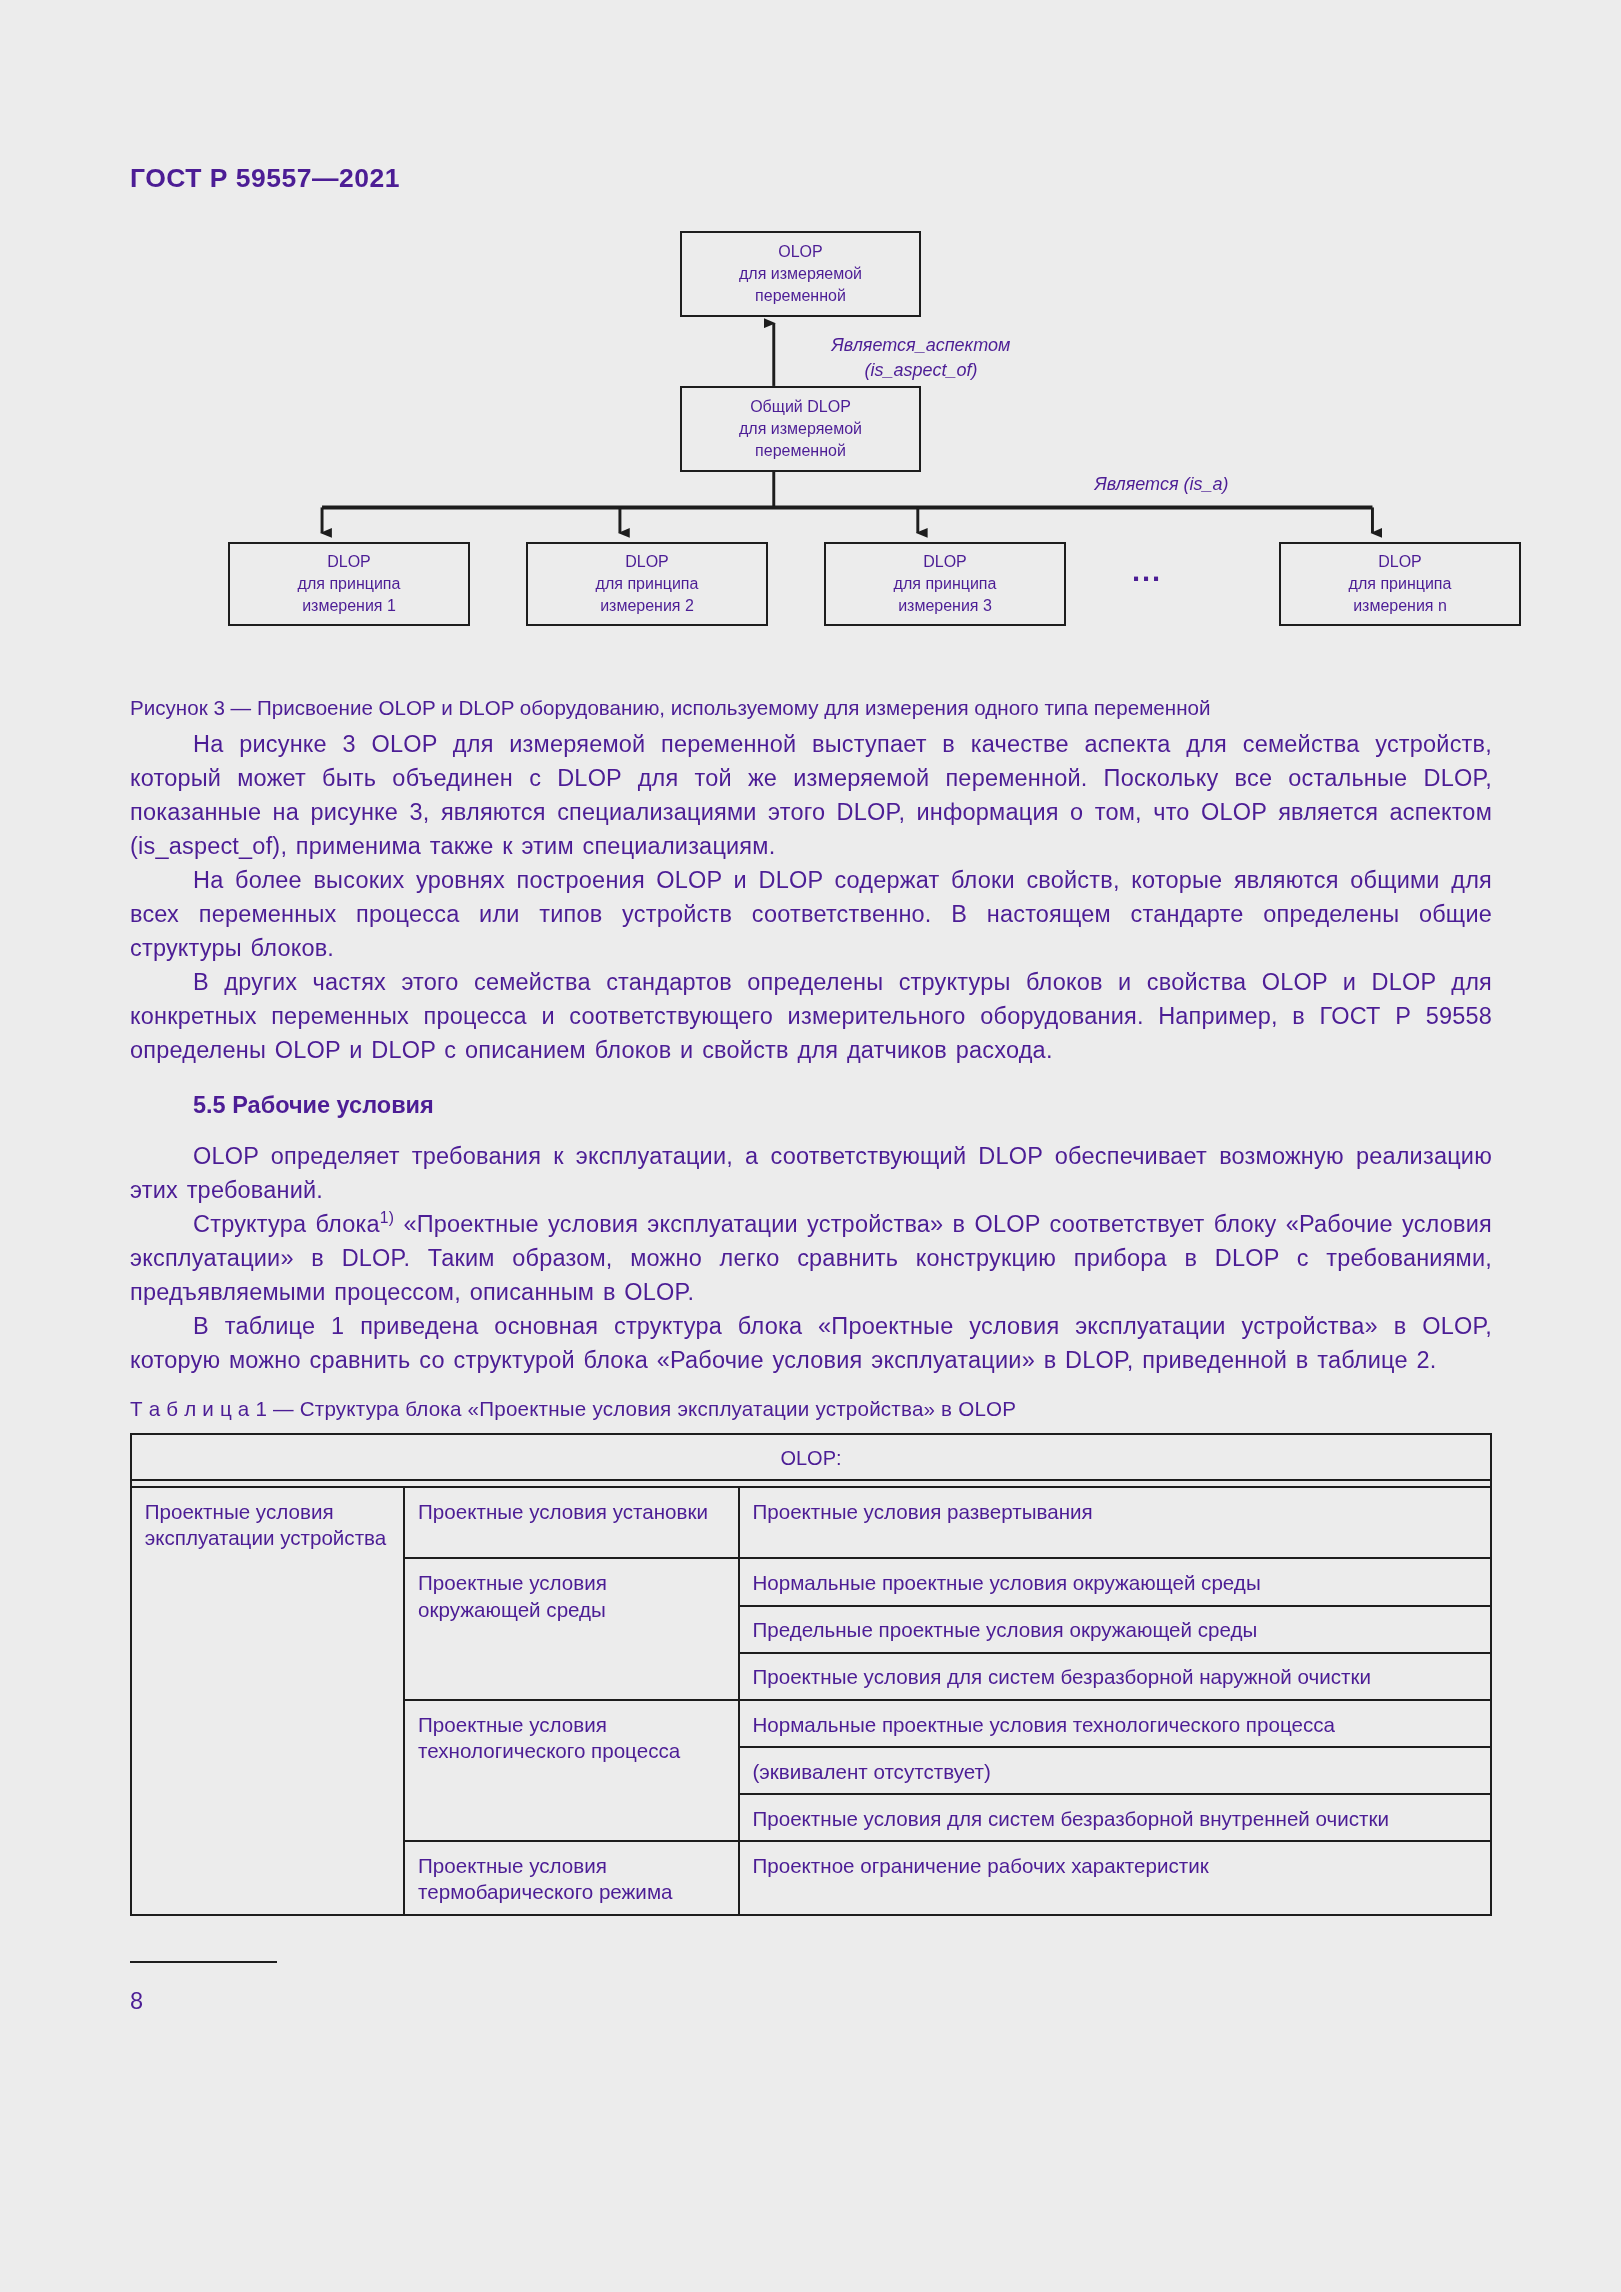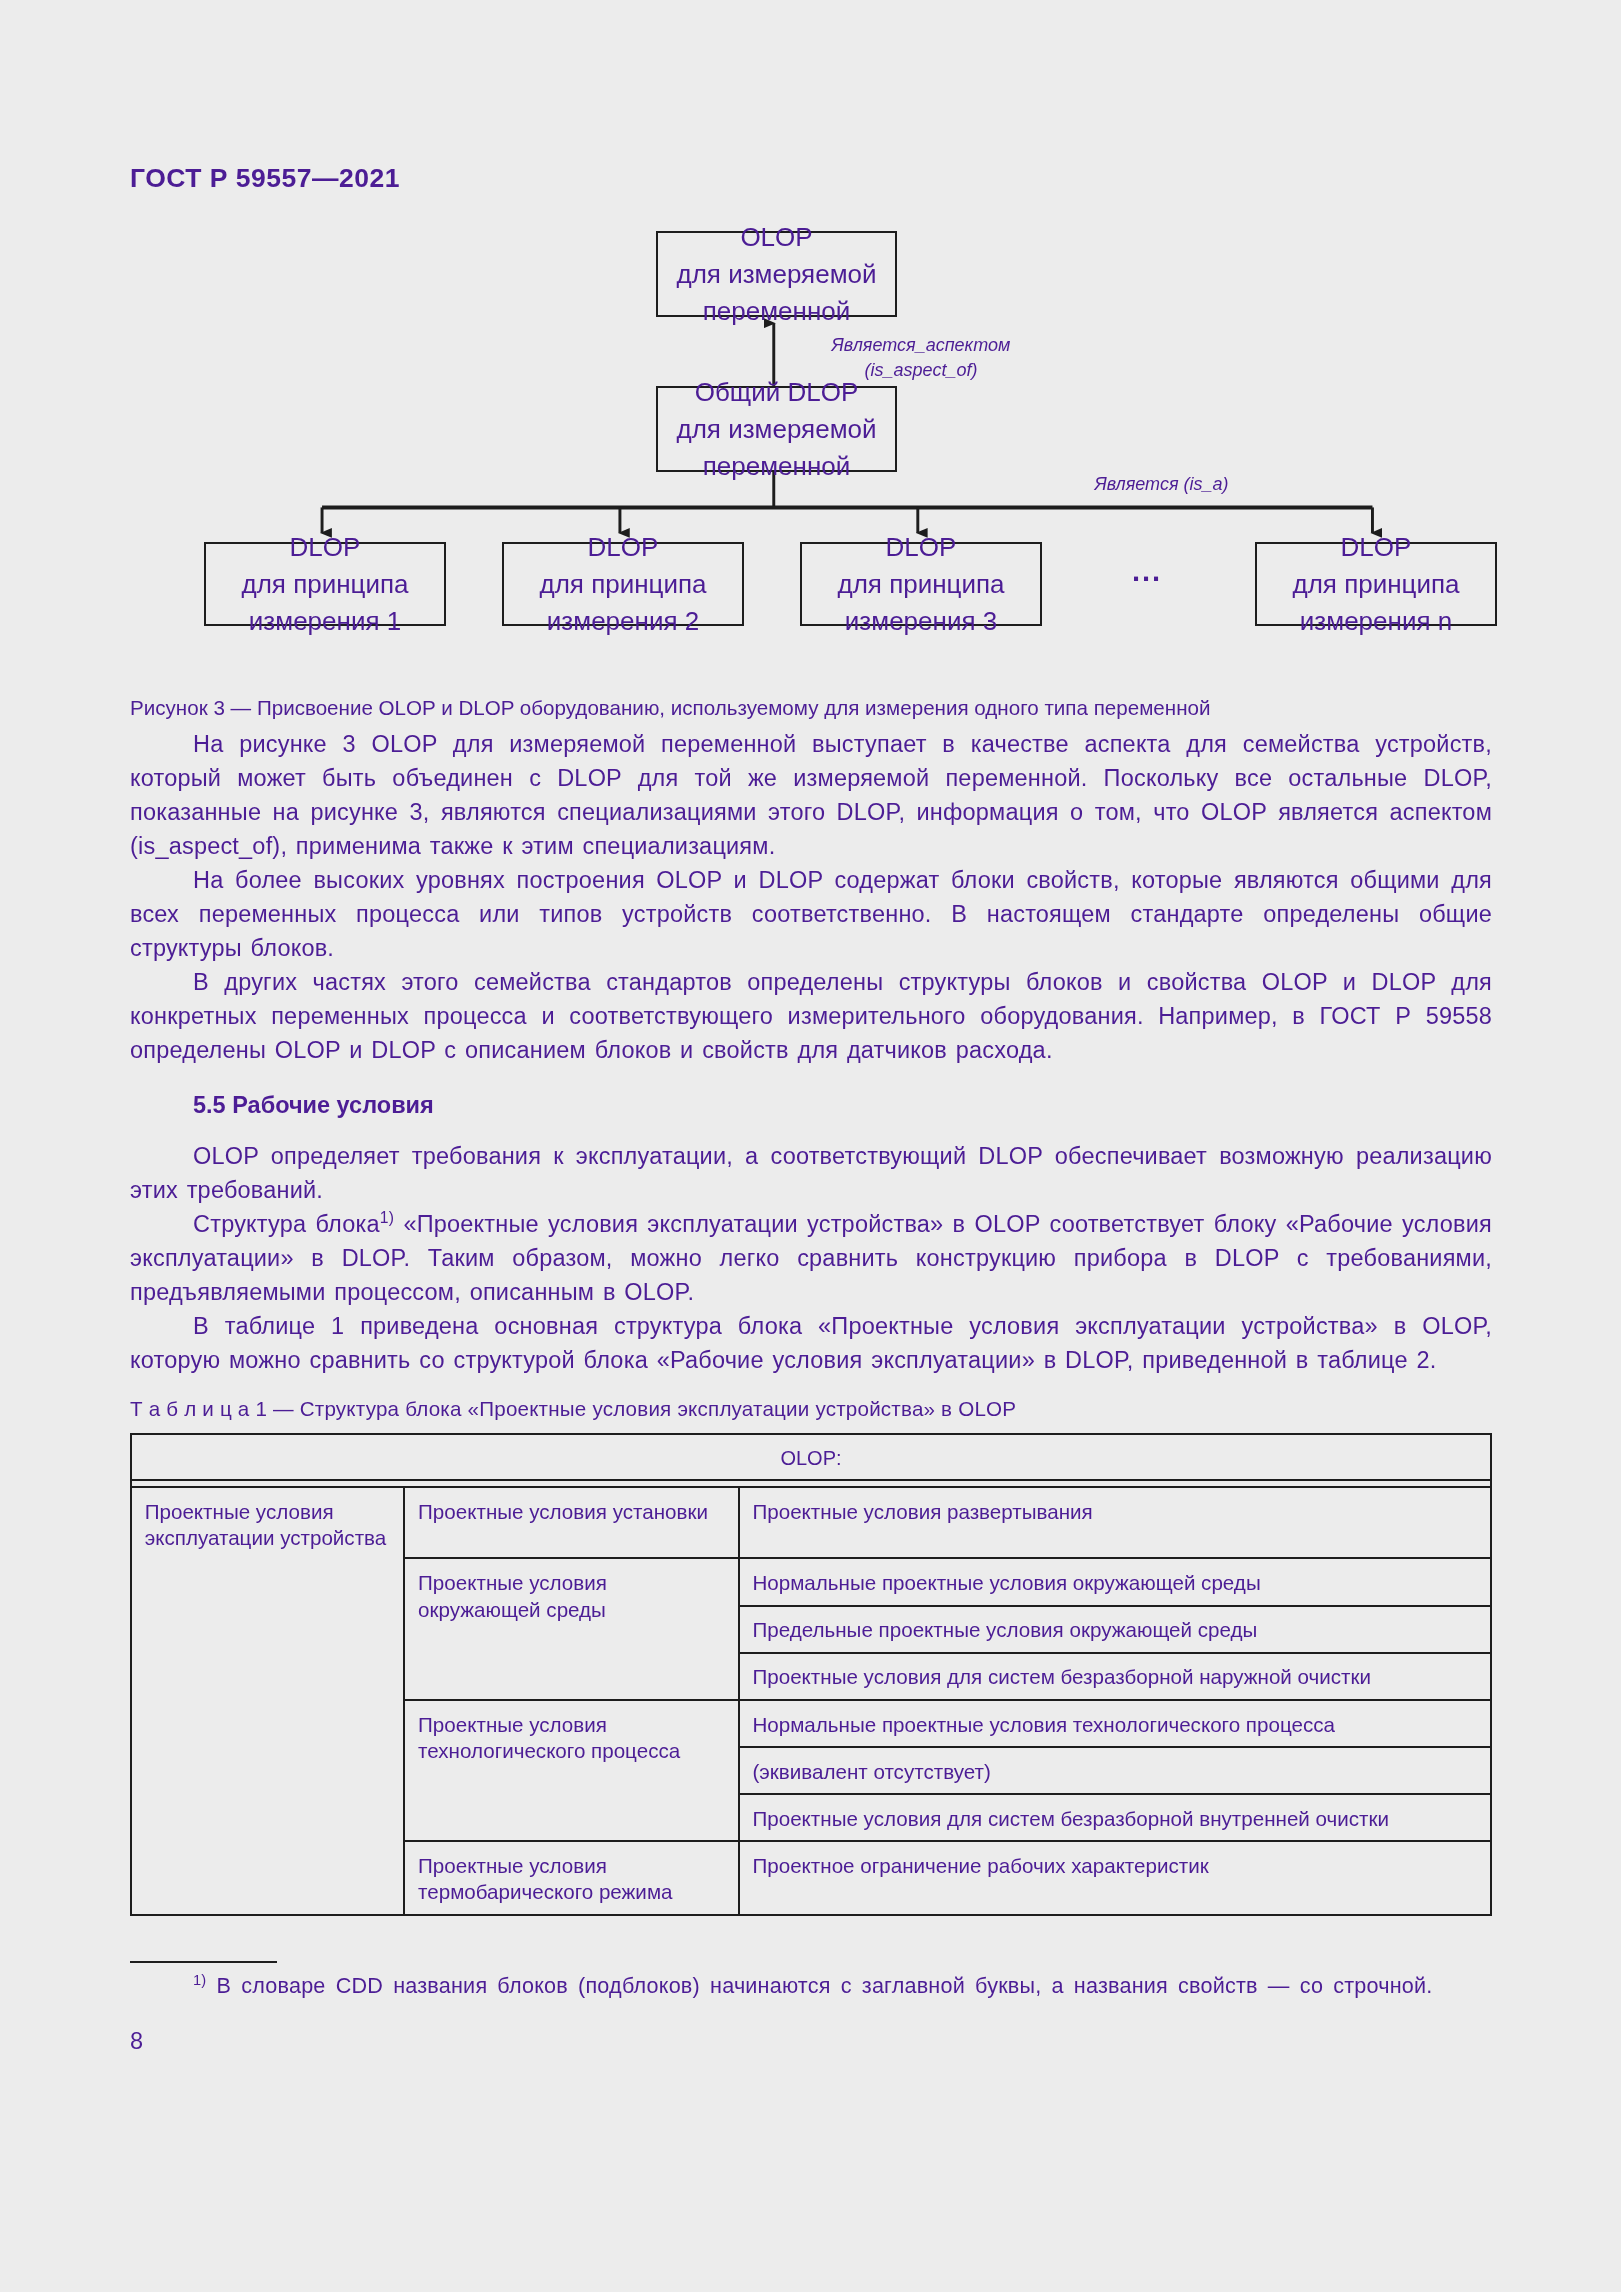--- a/index.html
+++ b/index.html
@@ -10,21 +10,21 @@
   }
   .doc-header{
     position:absolute;left:130px;top:163px;
     font-size:26.5px;font-weight:bold;letter-spacing:0.5px;
   }
   
   .fig-svg{position:absolute;left:130px;top:225px;width:1362px;height:412px;}
   .fbox{
     position:absolute;border:2.9px solid #1d1d1d;background:#ececec;
     display:flex;align-items:center;justify-content:center;text-align:center;
-    font-size:26px;line-height:37px;white-space:pre-line;
+    font-size:16px;line-height:22px;white-space:pre-line;margin-left:24px;
   }
   .fbox.top{left:656px;top:231px;width:237px;height:82px;}
   .fbox.mid{left:656px;top:386px;width:237px;height:82px;}
   .fbox.b{top:542px;width:238px;height:80px;}
   .fbox.b1{left:204px;} .fbox.b2{left:502px;} .fbox.b3{left:800px;} .fbox.bn{left:1255px;}
   .flabel{
     position:absolute;font-size:18px;font-style:italic;line-height:24.5px;
     white-space:pre-line;text-align:center;
   }
   .flabel.aspect{left:784px;top:333px;width:274px;}
@@ -174,19 +174,18 @@
           </tr>
           <tr>
             <td class="c2 rh8">Проектные условия термобарического режима</td>
             <td class="c3 rh8">Проектное ограничение рабочих характеристик</td>
           </tr>
         </tbody>
       </table>
     </div>
 
     <div class="fn-rule"></div>
-    <p class="fn"><sup>1)</sup><span> В словаре CDD названия блоков (подблоков) начинаются с заглавной буквы, а названия свойств — со строчной.</span></p>
 
     <div class="page-number">8</div>
   </div>
 
 </div>
 
 
 </body></html>

